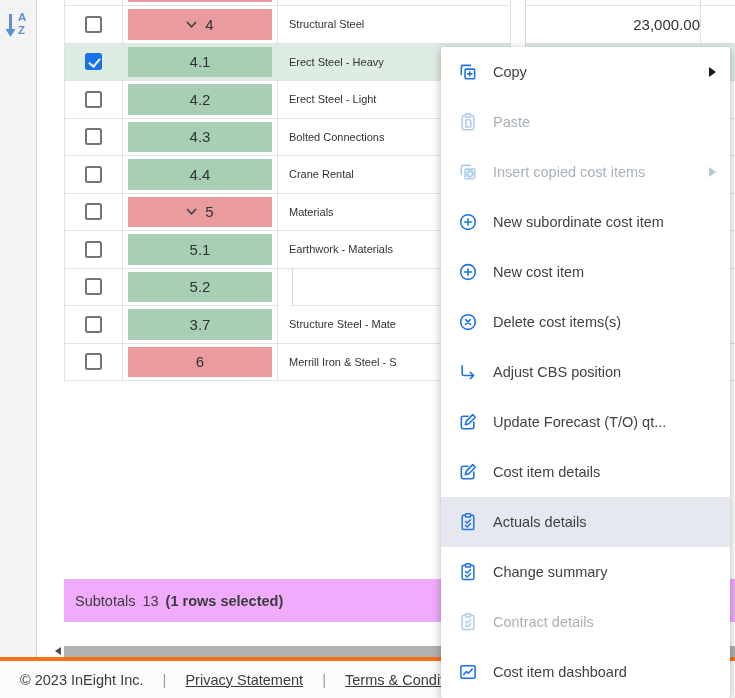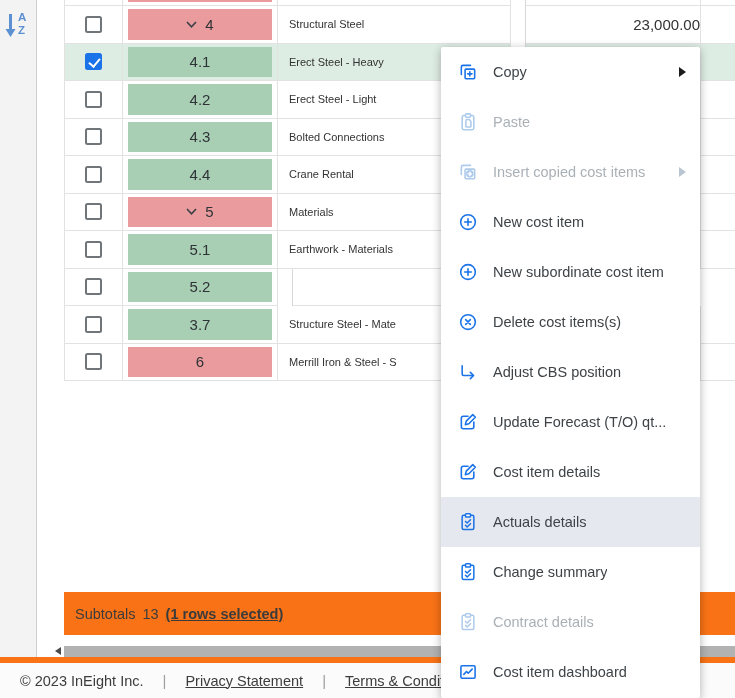--- a/index.html
+++ b/index.html
@@ -26,32 +26,32 @@
   .trow.selected .cell{background:var(--selected-row-bg,#DEEDE3);}
   .trow.selected .c-split{background:#fff;}
   .code-block{width:100%;height:100%;display:flex;align-items:center;justify-content:center;font-size:15px;color:#2f3337;}
   .code-block.red{background:var(--parent-code-bg,#E99B9E);}
   .code-block.green{background:var(--child-code-bg,#A8CFB4);}
   .chev{margin-right:8px;flex:none;}
   .cb{width:17px;height:17px;border:2px solid #70757a;border-radius:2.5px;background:#fff;cursor:pointer;box-sizing:border-box;}
   .cb.checked{background:var(--checkbox-blue,#1A73E8);border-color:var(--checkbox-blue,#1A73E8);position:relative;}
   .cb.checked::after{content:"";position:absolute;left:3.5px;top:0.5px;width:5px;height:9px;border:solid #fff;border-width:0 2px 2px 0;transform:rotate(40deg);}
   
-  .subtotals{position:absolute;left:64px;top:592px;width:671px;height:43px;background:#f97316;display:flex;align-items:center;padding-left:11px;box-sizing:border-box;font-size:14.5px;color:#3b3b3b;gap:7px;}
-  .subtotals b{font-weight:bold;text-decoration:underline;}
+  .subtotals{position:absolute;left:64px;top:579px;width:671px;height:43px;background:#f0abfc;display:flex;align-items:center;padding-left:11px;box-sizing:border-box;font-size:14.5px;color:#3b3b3b;gap:7px;}
+  .subtotals b{font-weight:bold;}
   
   .hs-arrow{position:absolute;left:55px;top:647px;width:0;height:0;border-top:4.5px solid transparent;border-bottom:4.5px solid transparent;border-right:6px solid #4a4a4a;cursor:pointer;}
   .hs-thumb{position:absolute;left:64px;top:646px;width:671px;height:11px;background:#b2b2b2;cursor:grab;}
   
-  .footer{position:absolute;left:0;top:657px;width:735px;height:41px;background:#fbfbfb;border-top:6px solid #f97316;box-sizing:border-box;display:flex;align-items:center;font-size:14.5px;color:#3c3c3c;white-space:nowrap;}
+  .footer{position:absolute;left:0;top:657px;width:735px;height:41px;background:#fbfbfb;border-top:4px solid #f97316;box-sizing:border-box;display:flex;align-items:center;font-size:14.5px;color:#3c3c3c;white-space:nowrap;}
   .footer .copyright{margin-left:20px;}
   .footer .sep{color:#9e9e9e;margin:0 19px;font-size:15px;}
   .footer a{color:#3c3c3c;text-decoration:underline;cursor:pointer;}
   
-  .menu{position:absolute;left:441px;top:47px;width:259px;height:651px;background:#fff;border-radius:2px;box-shadow:0 2px 10px rgba(0,0,0,.3);z-index:10;overflow:hidden;}
+  .menu{position:absolute;left:441px;top:47px;width:289px;height:651px;background:#fff;border-radius:2px;box-shadow:0 2px 10px rgba(0,0,0,.3);z-index:10;overflow:hidden;}
   .mitem{height:50px;display:flex;align-items:center;padding:0 14px 0 17px;box-sizing:border-box;cursor:pointer;}
   .mitem.highlight{background:var(--menu-highlight-bg,#E5E8EE);}
   .micon{width:20px;height:20px;margin-right:15px;flex:none;color:var(--accent-blue,#1A73E8);}
   .micon svg{width:20px;height:20px;display:block;}
   .mlabel{font-size:14.5px;color:#3e4347;white-space:nowrap;overflow:hidden;}
   .mitem.disabled{cursor:default;align-items:center;}
   .mitem.disabled .micon{color:var(--disabled-icon,#AECBEC);}
   .mitem.disabled .mlabel{color:var(--disabled-text,#A9B0B6);}
   .marrow{margin-left:auto;width:0;height:0;border-top:5px solid transparent;border-bottom:5px solid transparent;border-left:7px solid #1b1b1b;display:none;}
   .mitem.has-sub .marrow{display:block;}
@@ -353,32 +353,32 @@
     <span class="marrow"></span>
   </div>
 
   <div class="mitem">
     <span class="micon">
           <svg viewBox="0 0 24 24" fill="none" stroke="currentColor" stroke-width="1.9" stroke-linecap="round">
             <circle cx="12" cy="12" r="8.8"></circle>
             <path d="M12 8 v8 M8 12 h8"></path>
           </svg>
         </span>
-    <span class="mlabel">New cost item</span>
+    <span class="mlabel">New subordinate cost item</span>
 
   </div>
 
   <div class="mitem">
     <span class="micon">
           <svg viewBox="0 0 24 24" fill="none" stroke="currentColor" stroke-width="1.9" stroke-linecap="round">
             <circle cx="12" cy="12" r="8.8"></circle>
             <path d="M12 8 v8 M8 12 h8"></path>
           </svg>
         </span>
-    <span class="mlabel">New subordinate cost item</span>
+    <span class="mlabel">New cost item</span>
 
   </div>
 
   <div class="mitem">
     <span class="micon">
           <svg viewBox="0 0 24 24" fill="none" stroke="currentColor" stroke-width="1.9" stroke-linecap="round">
             <circle cx="12" cy="12" r="8.8"></circle>
             <path d="M9.2 9.2 l5.6 5.6 M14.8 9.2 l-5.6 5.6"></path>
           </svg>
         </span>

